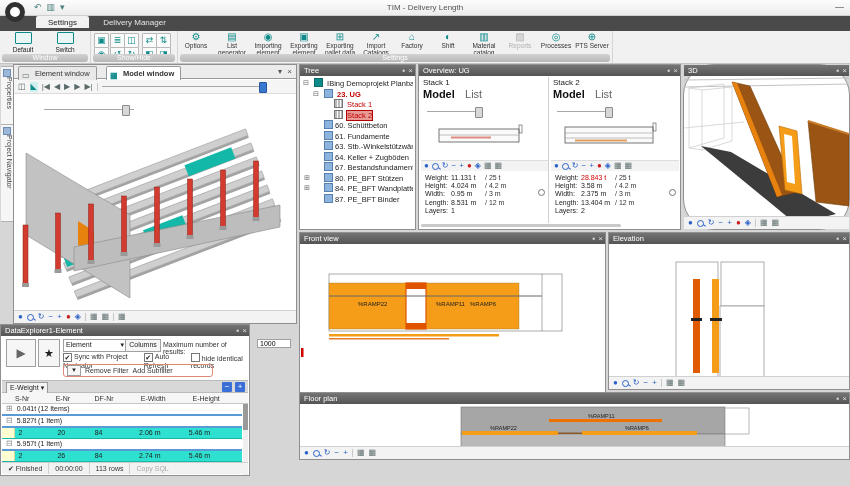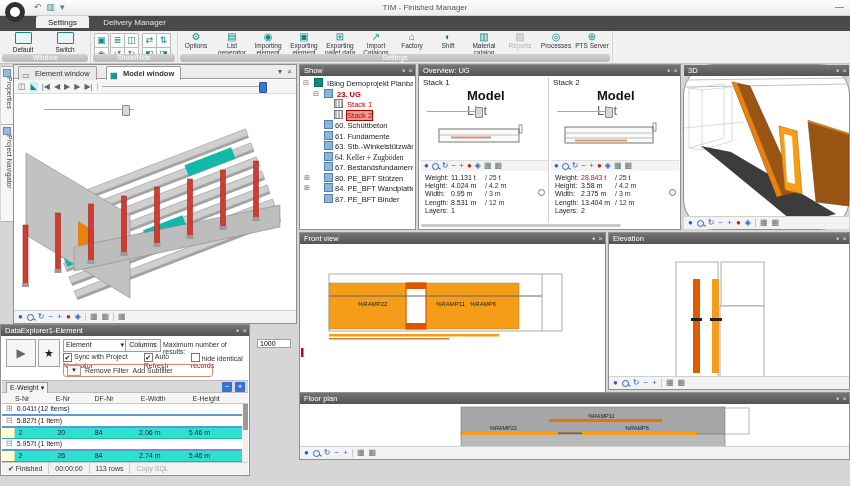--- a/index.html
+++ b/index.html
@@ -54,21 +54,21 @@
   .shandle.grayh{background:#d8d8d8;border-color:#8a8a8a;}
   
   .trow{position:relative;height:10.5px;line-height:10.5px;white-space:nowrap;font-size:7.5px;color:#222;}
   .trow .exp{position:absolute;font-size:7px;color:#666;}
   .ticn{display:inline-block;width:7px;height:7px;background:#8db4dc;border:1px solid #5580b0;vertical-align:-1px;margin-right:2px;}
   .ticn.gridic{background:repeating-linear-gradient(90deg,#b8b8b8 0 2px,#fff 2px 3px);border-color:#777;}
   .redtx{color:#c00000;}
   .selrow{background:#e89b95;outline:1px solid #b00000;}
   
   .stkname{font-size:8px;color:#222;}
-  .stktab{font-size:13px;color:#666;margin-right:8px;margin-left:44px;}
+  .stktab{font-size:11px;color:#666;margin-right:8px;}
   .stktab.on{color:#111;font-weight:bold;}
   .statline{display:flex;height:8.2px;line-height:8.2px;font-size:7px;color:#222;}
   .statline .sl{width:26px;}
   .statline .sv{width:30px;}
   .statline .sx{margin-left:4px;color:#333;}
   .redval{color:#d00000;}
   .radio{width:7px;height:7px;border:1px solid #777;border-radius:50%;background:#fff;}
   
   .debtn{position:absolute;border:1px solid #a0a0a0;background:#f6f6f6;text-align:center;}
   .chk{display:inline-block;width:7px;height:7px;border:1px solid #777;background:#fff;font-size:7px;line-height:7px;
@@ -89,21 +89,21 @@
 </head>
 <body>
 
 <div id="titlebar" class="abs">
   <div id="applogo" class="abs"></div>
   <div class="abs qa">
     <span>↶</span>
     <span>▥</span>
     <span>▾</span>
   </div>
-  <div id="wtitle" class="abs">TIM - Finished Manager</div>
+  <div id="wtitle" class="abs">TIM - Delivery Length</div>
   <span id="minbtn" class="abs">—</span>
 </div>
 
 <div id="tabband" class="abs">
   <span class="rtab active">Settings</span>
   <span class="rtab idle">Delivery Manager</span>
 </div>
 
 <div id="ribbon" class="abs">
   <div class="rgroup" style="left:0;width:90px;">
@@ -280,21 +280,21 @@
     <span class="icn blue">◈</span>
     <span class="vsep"></span>
     <span class="icn gray">▦</span>
     <span class="icn gray">▦</span>
     <span class="vsep"></span>
     <span class="icn gray">▦</span>
   </div>
 </div>
 
 <div class="panel" style="left:299px;top:64px;width:117px;height:166px;">
-  <div class="ptitle">Show</div>
+  <div class="ptitle">Tree</div>
   <div class="pticons">
     <span>▪</span>
     <span>×</span>
   </div>
   <div class="abs" style="left:2px;top:13px;right:2px;bottom:2px;overflow:hidden;">
     <div class="trow" style="padding-left:12px;">
       <span class="exp" style="left:1px;">⊟</span>
       <span class="ticn" style="background:#0e8a8a;border-color:#0a6a6a;"></span>
       <span>IBing Demoprojekt Planbar 2021</span></div>
     <div class="trow" style="padding-left:22px;">
@@ -306,21 +306,21 @@
       <span class="redtx">Stack 1</span></div>
     <div class="trow" style="padding-left:32px;">
       <span class="ticn gridic"></span>
       <span class="redtx selrow">Stack 2</span></div>
     <div class="trow" style="padding-left:22px;">
       <span class="ticn"></span><span>60. Schüttbeton</span></div>
     <div class="trow" style="padding-left:22px;">
       <span class="ticn"></span><span>61. Fundamente</span></div>
     <div class="trow" style="padding-left:22px;">
       <span class="ticn"></span><span>63. Stb.-Winkelstützwände</span></div>
-    <div class="trow" style="padding-left:22px;font-family:Liberation Serif, serif;">
+    <div class="trow" style="padding-left:22px;">
       <span class="ticn"></span><span>64. Keller + Zugböden</span></div>
     <div class="trow" style="padding-left:22px;">
       <span class="ticn"></span><span>67. Bestandsfundamente</span></div>
     <div class="trow" style="padding-left:22px;">
       <span class="exp" style="left:2px;">⊞</span>
       <span class="ticn"></span><span>80. PE_BFT Stützen</span></div>
     <div class="trow" style="padding-left:22px;">
       <span class="exp" style="left:2px;">⊞</span>
       <span class="ticn"></span><span>84. PE_BFT Wandplatten</span></div>
     <div class="trow" style="padding-left:22px;">

